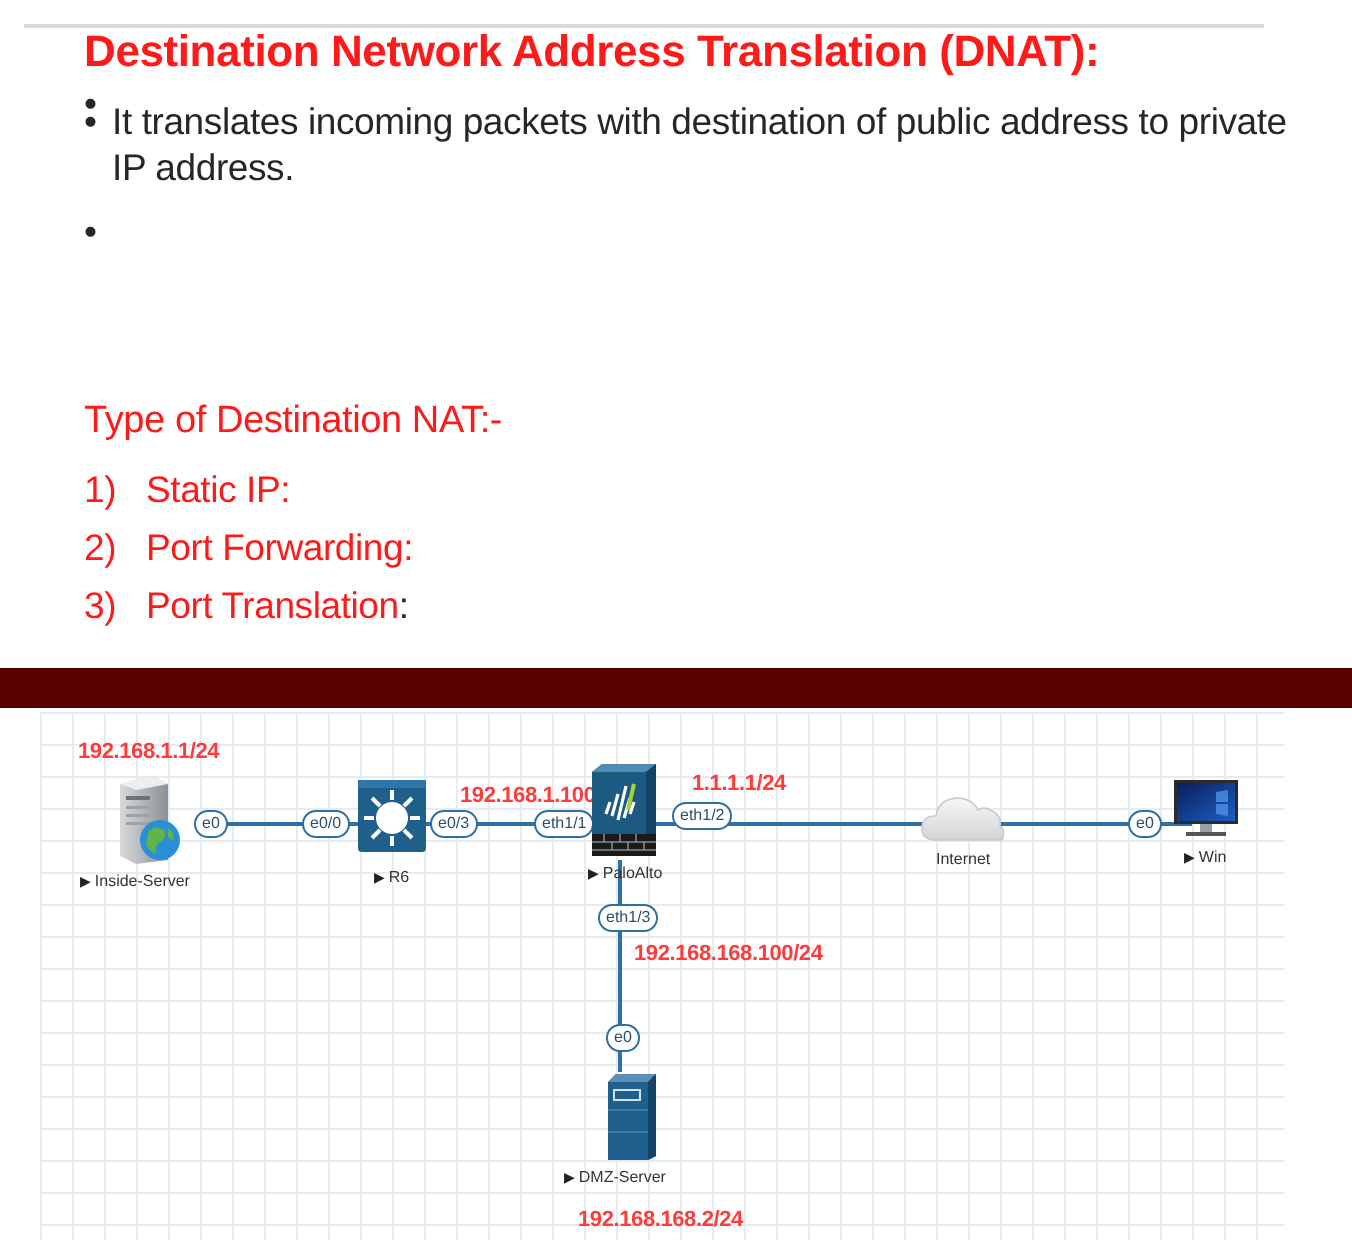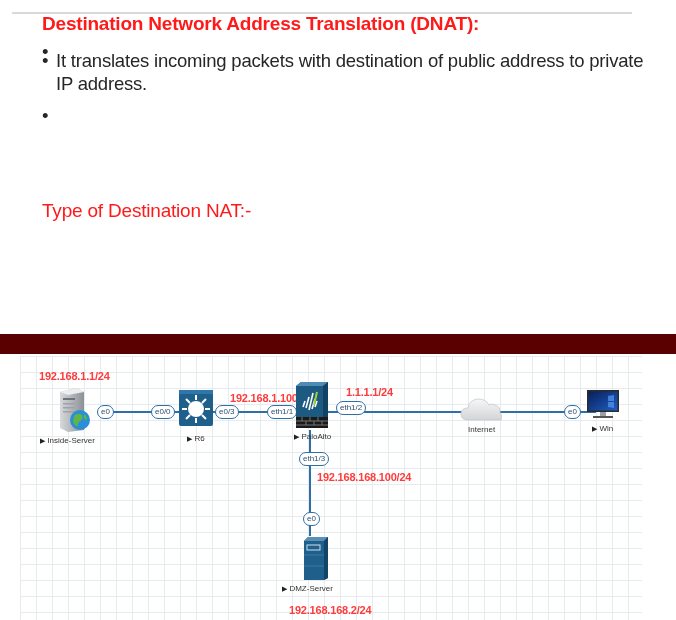--- a/index.html
+++ b/index.html
@@ -1,21 +1,21 @@
 <!DOCTYPE html>
 <html><head>
 <meta charset="utf-8">
 <style>
   html, body { margin: 0; padding: 0; background: #ffffff; }
   body { width: 676px; height: 620px; position: relative; overflow: hidden; font-family: "Liberation Sans", sans-serif; }
 
   
   .slide { position: absolute; left: 0; top: 0; width: 676px; height: 334px; background: #ffffff; }
   .top-rule { position: absolute; left: 12px; top: 12px; width: 620px; height: 2px; background: #d9d9d9; }
-  .title { position: absolute; left: 42px; top: 13px; font-size: 19px; font-weight: bold; color: #ff1a1a; letter-spacing: -0.2px; white-space: nowrap; }
+  .title { position: absolute; left: 42px; top: 13px; font-size: 22px; font-weight: bold; color: #ff1a1a; letter-spacing: -0.2px; white-space: nowrap; }
   .bullets { position: absolute; left: 42px; top: 40px; width: 610px; margin: 0; padding: 0; list-style: none; }
   .bullets li { position: relative; padding-left: 14px; font-size: 18.5px; line-height: 23px; color: #262626; margin-bottom: 9px; letter-spacing: -0.2px; }
   .bullets li .dot { position: absolute; left: 0; top: 0; }
   .subhead { position: absolute; left: 42px; top: 200px; font-size: 19px; color: #ff1a1a; letter-spacing: -0.2px; white-space: nowrap; }
   .types { position: absolute; left: 42px; top: 233px; margin: 0; padding: 0; list-style: none; }
   .types li { font-size: 18.5px; line-height: 23px; height: 29px; color: #ff1a1a; white-space: nowrap; letter-spacing: -0.2px; }
   .types .num { display: inline-block; width: 31px; }
   .types .colon-black { color: #262626; }
 
   .band { position: absolute; left: 0; top: 334px; width: 676px; height: 20px; background: #5a0000; }
@@ -43,20 +43,25 @@
   <div class="title">Destination Network Address Translation (DNAT):</div>
 
   <ul class="bullets">
     <li><span class="dot">•</span></li>
     <li><span class="dot">•</span><span>It translates incoming packets with destination of public address to private IP address.</span></li>
     <li><span class="dot">•</span></li>
   </ul>
 
   <div class="subhead">Type of Destination NAT:-</div>
 
+  <ol class="types">
+    <li><span class="num">1)</span><span>Static IP</span><span>:</span></li>
+    <li><span class="num">2)</span><span>Port Forwarding</span><span>:</span></li>
+    <li><span class="num">3)</span><span>Port Translation</span><span class="colon-black">:</span></li>
+  </ol>
 </div>
 
 <div class="band"></div>
 
 <div class="canvas">
 
   <div class="link" style="left:78px; top:55px; width:82px; height:2px;"></div>
   <div class="link" style="left:190px; top:55px; width:88px; height:2px;"></div>
   <div class="link" style="left:304px; top:55px; width:140px; height:2px;"></div>
   <div class="link" style="left:478px; top:55px; width:98px; height:2px;"></div>

